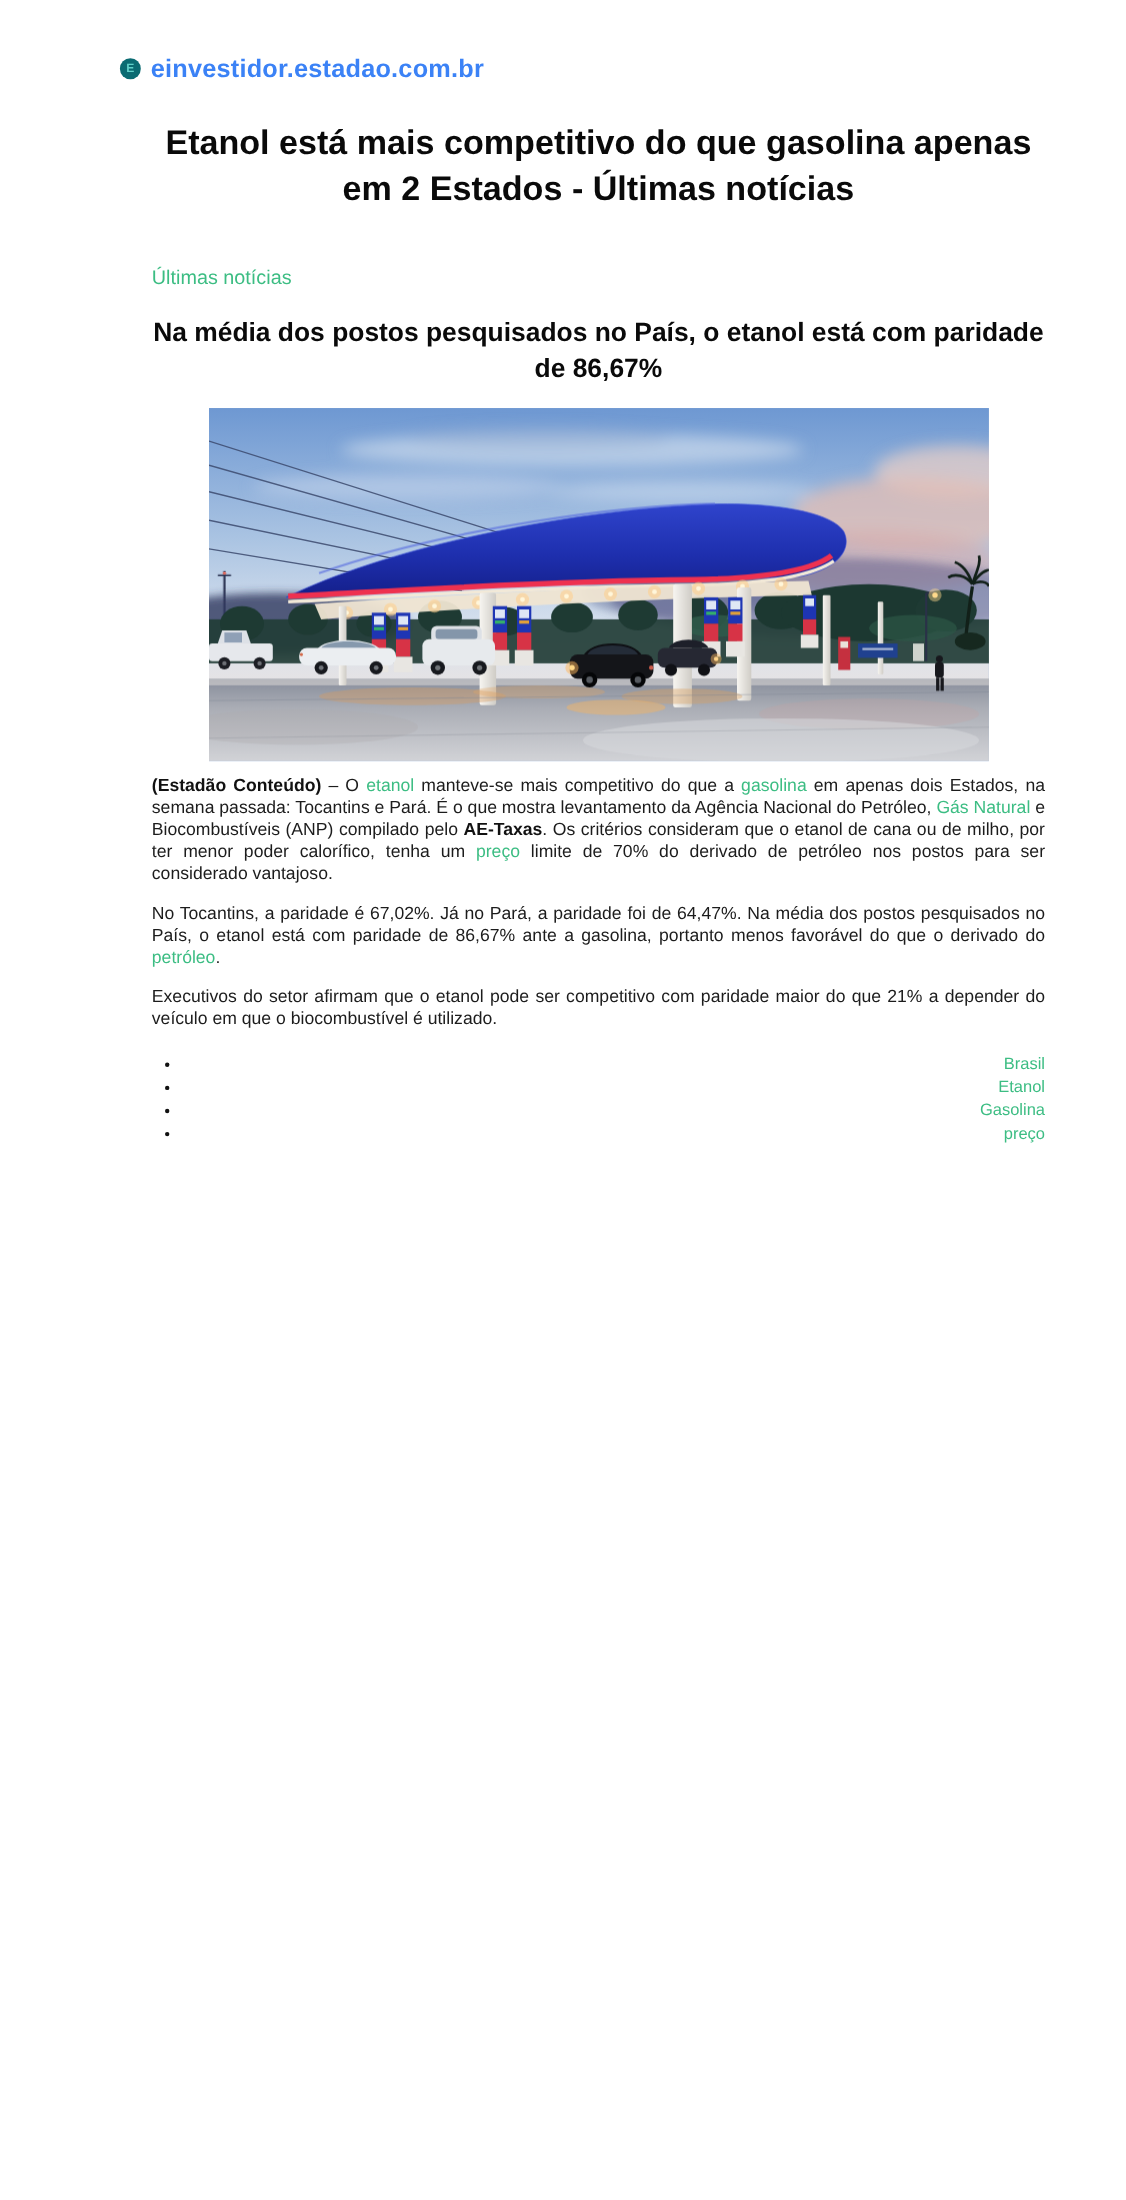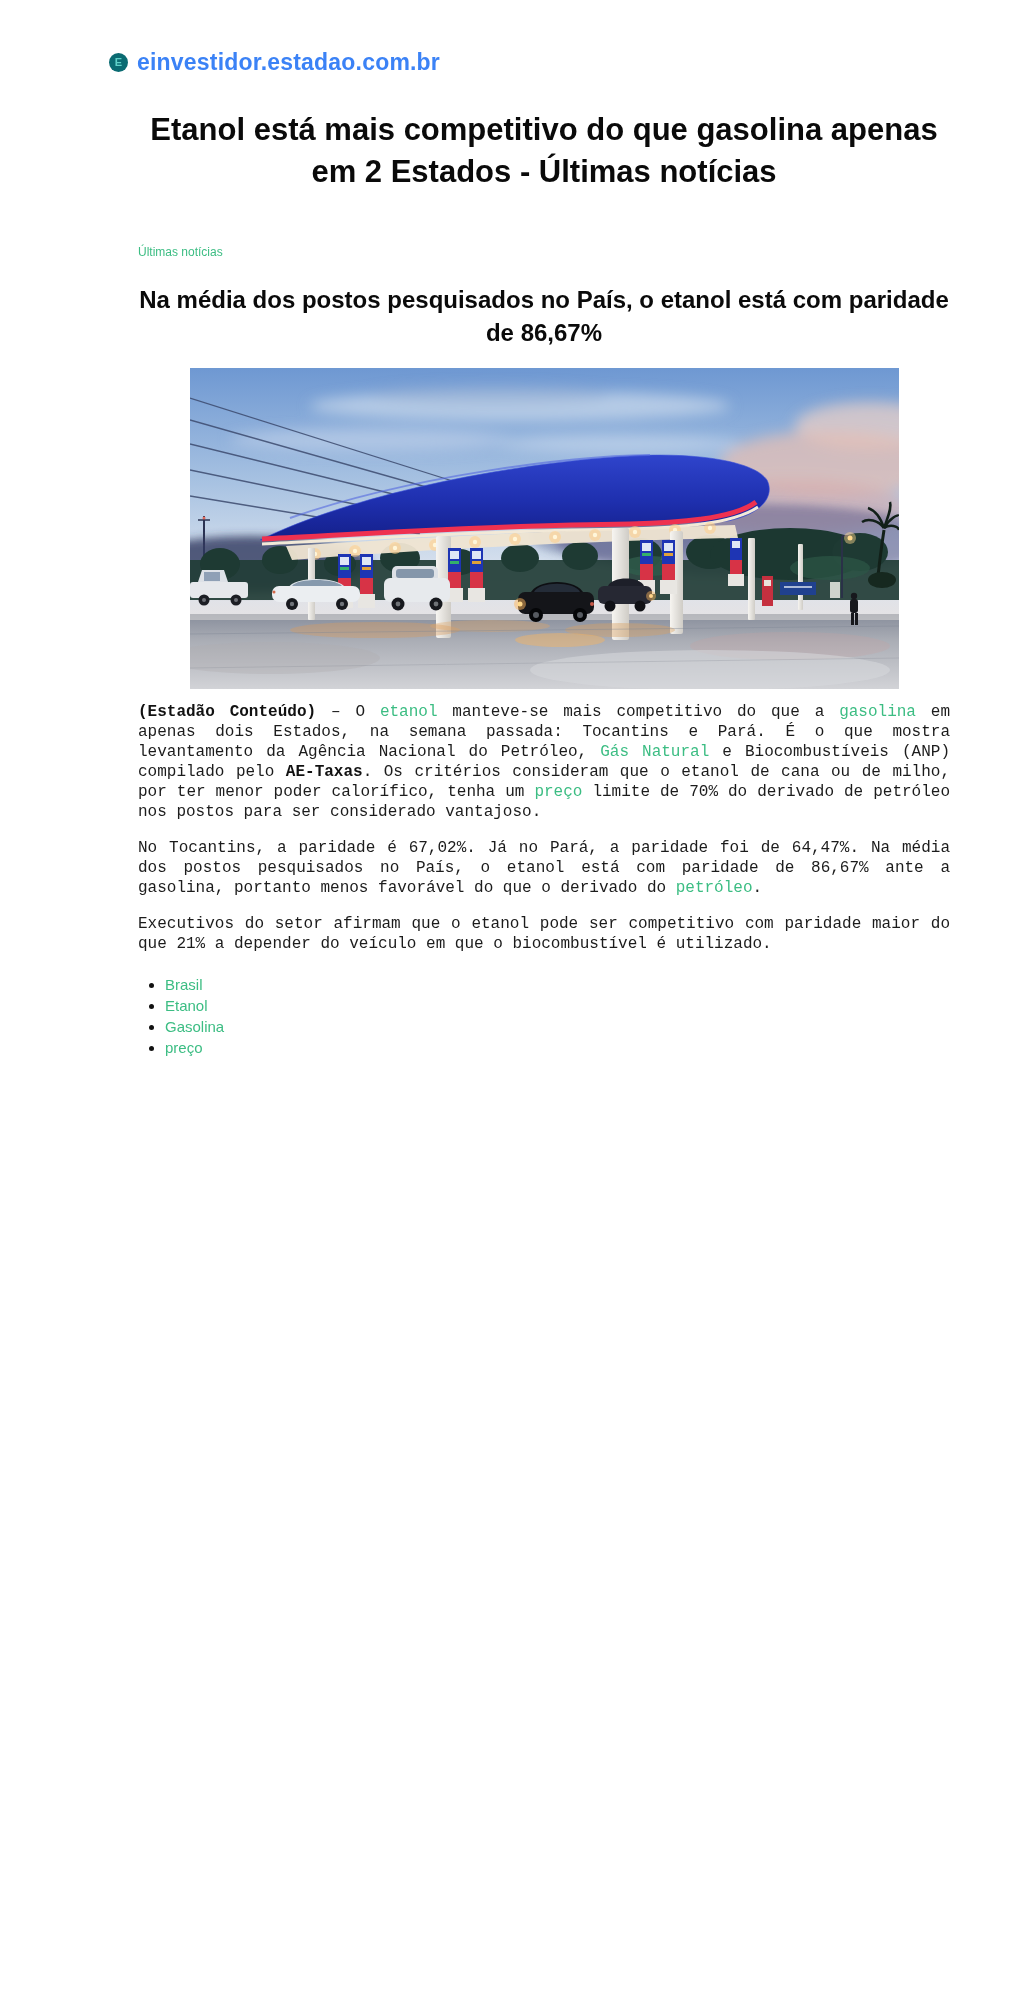--- a/index.html
+++ b/index.html
@@ -23,48 +23,48 @@
   .site-domain { font-size:23px; font-weight:700; color:#3b82f6; letter-spacing:.2px; }
 
   
   h1.headline {
     margin:33px 0 0; text-align:center;
     font-size:31px; line-height:42px; font-weight:700; color:#0a0a0a;
   }
 
   
   .category-row { margin-top:49px; }
-  .category-link { font-size:12px; color:#3cbd83; text-decoration:none; }
+  .category-link { font-size:18px; color:#3cbd83; text-decoration:none; }
 
   
   h2.subtitle {
     margin:23px 0 0; text-align:center;
     font-size:24px; line-height:33px; font-weight:700; color:#0a0a0a;
   }
 
   
   figure { margin:19px 0 0; }
   svg.scene { display:block; margin:0 auto; width:709px; height:321px; background:#9db6d8; }
   figcaption {
     margin:14px auto 0; max-width:742px;
     font-size:15px; line-height:20px; color:#3d3d3d; text-align:center;
   }
 
   
   .article { margin-top:13px; }
   .para {
     margin:0 0 16px; font-size:16px; line-height:20px;
-    text-align:justify; color:#1c1c1c;font-family:Liberation Mono, monospace;
+    text-align:justify; color:#1c1c1c;
   }
   .para strong { font-weight:700; color:#111; }
   .lnk { color:#3cbd83; text-decoration:none; }
 
   
   ul.tags { margin:20px 0 0; padding-left:27px; list-style:disc; }
-  ul.tags li { text-align:left; font-size:15px; line-height:21px; color:#111; }
+  ul.tags li { text-align:right; font-size:15px; line-height:21px; color:#111; }
   ul.tags a { color:#3cbd83; text-decoration:none; }
 </style>
 </head>
 <body>
 
 <div class="page">
 
   <header class="site-header">
     <span class="favicon">
         <span>E</span>

